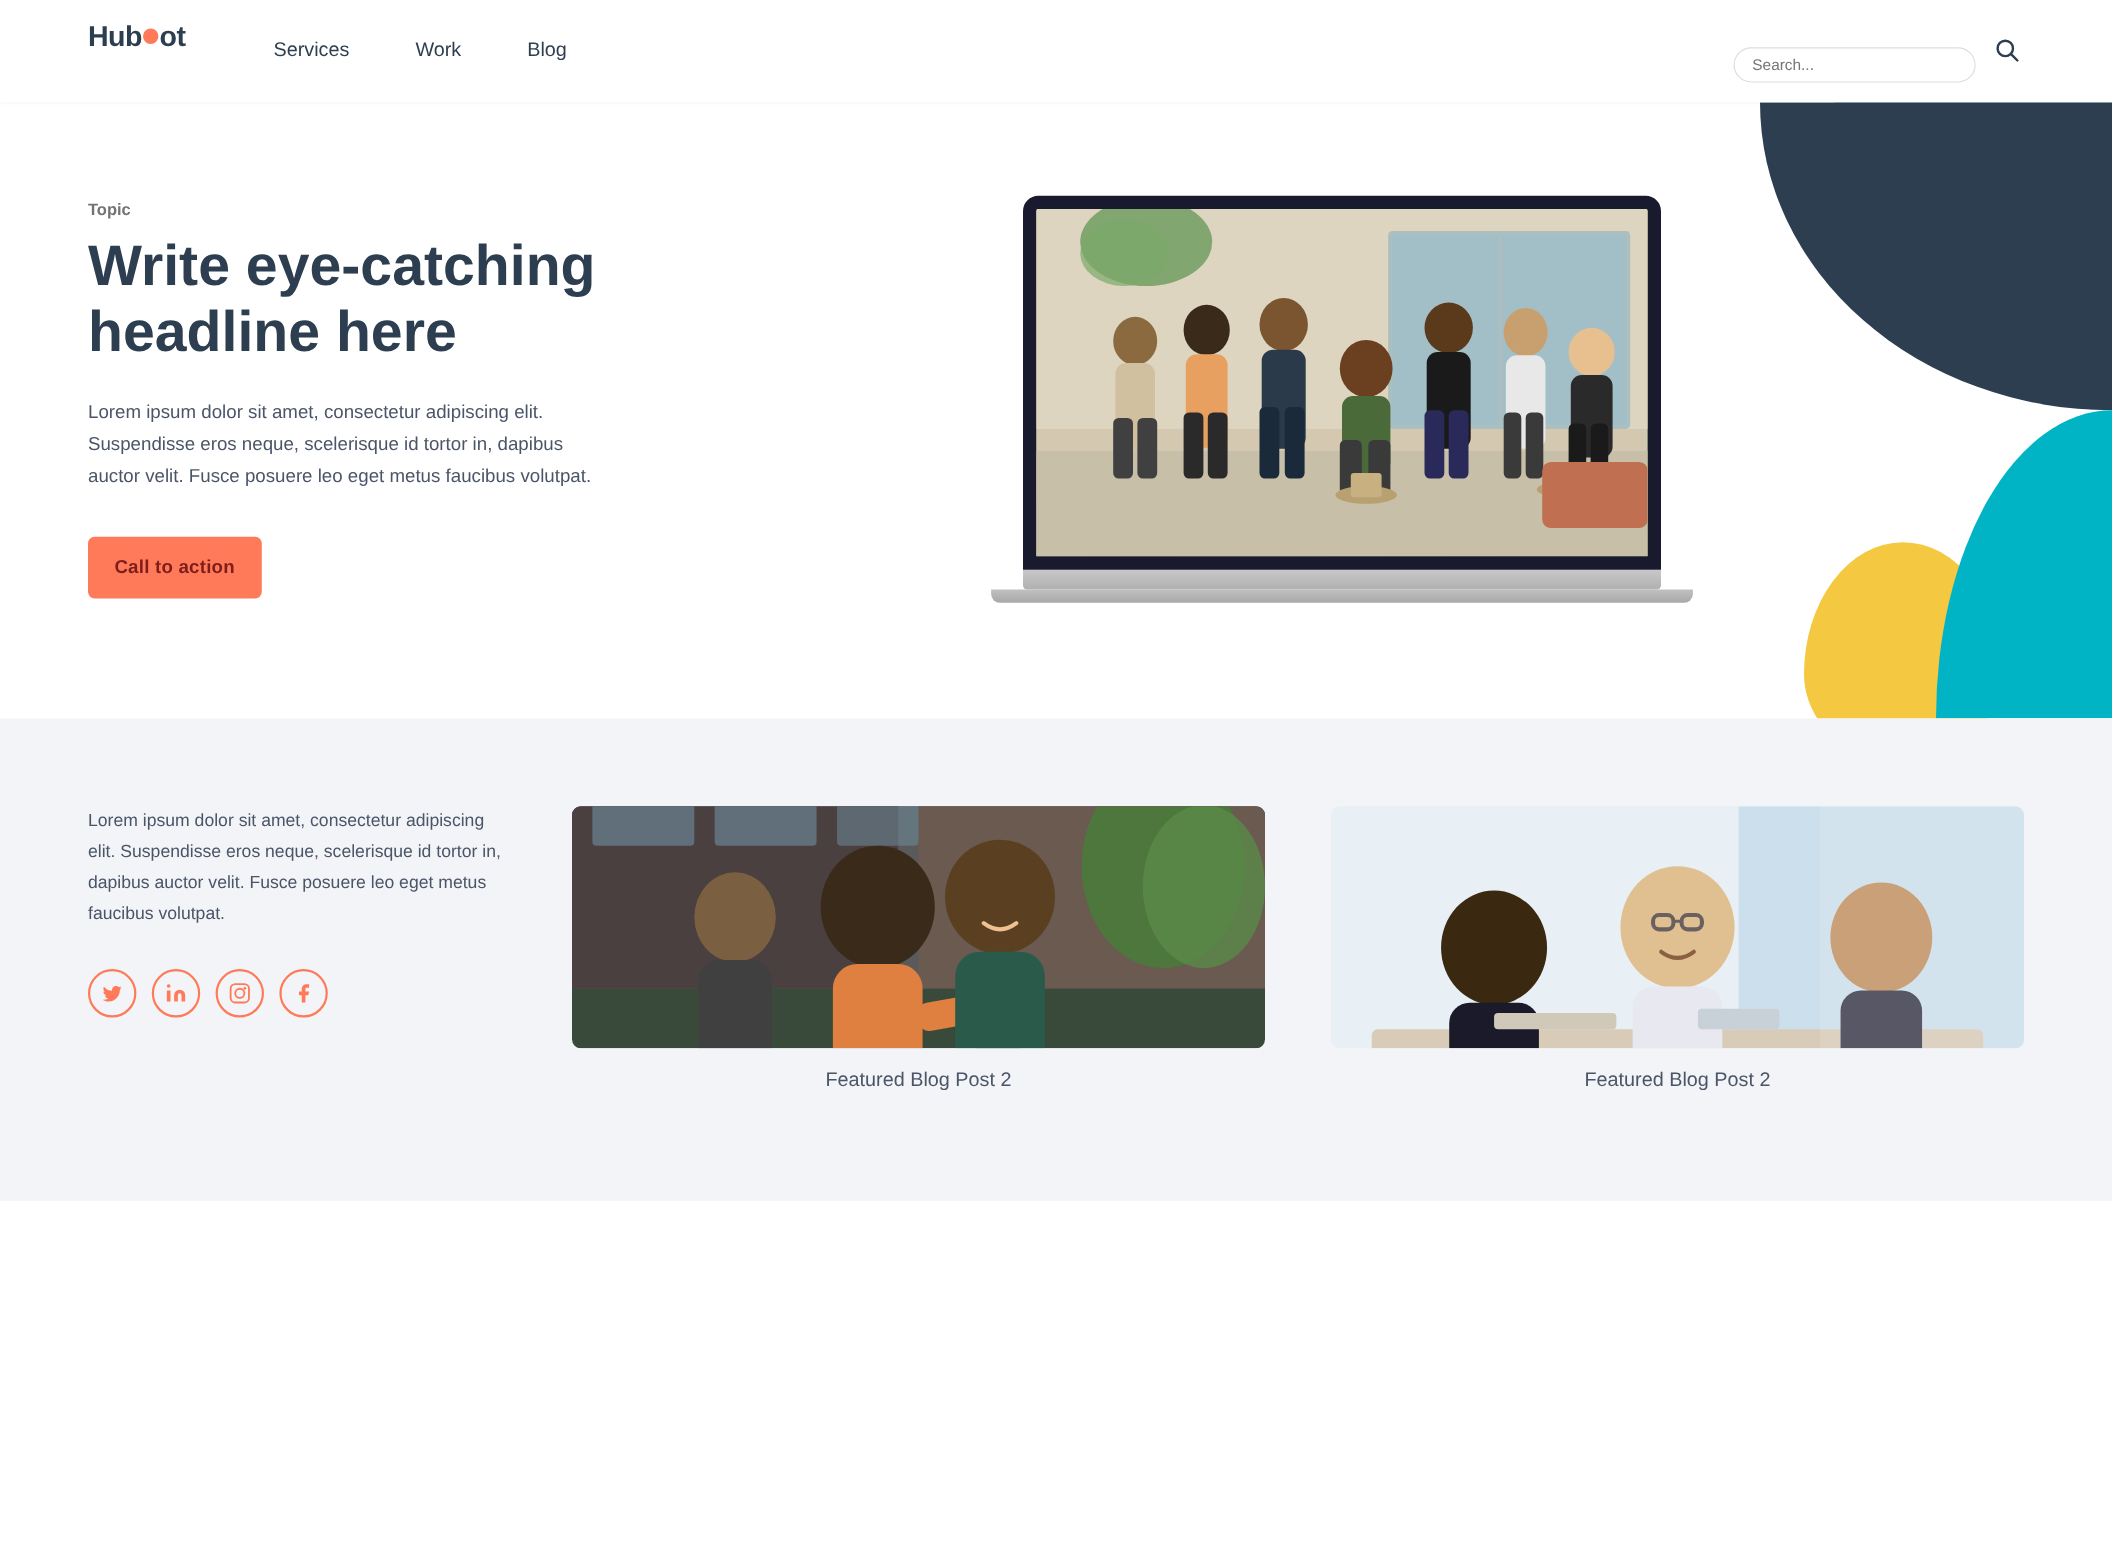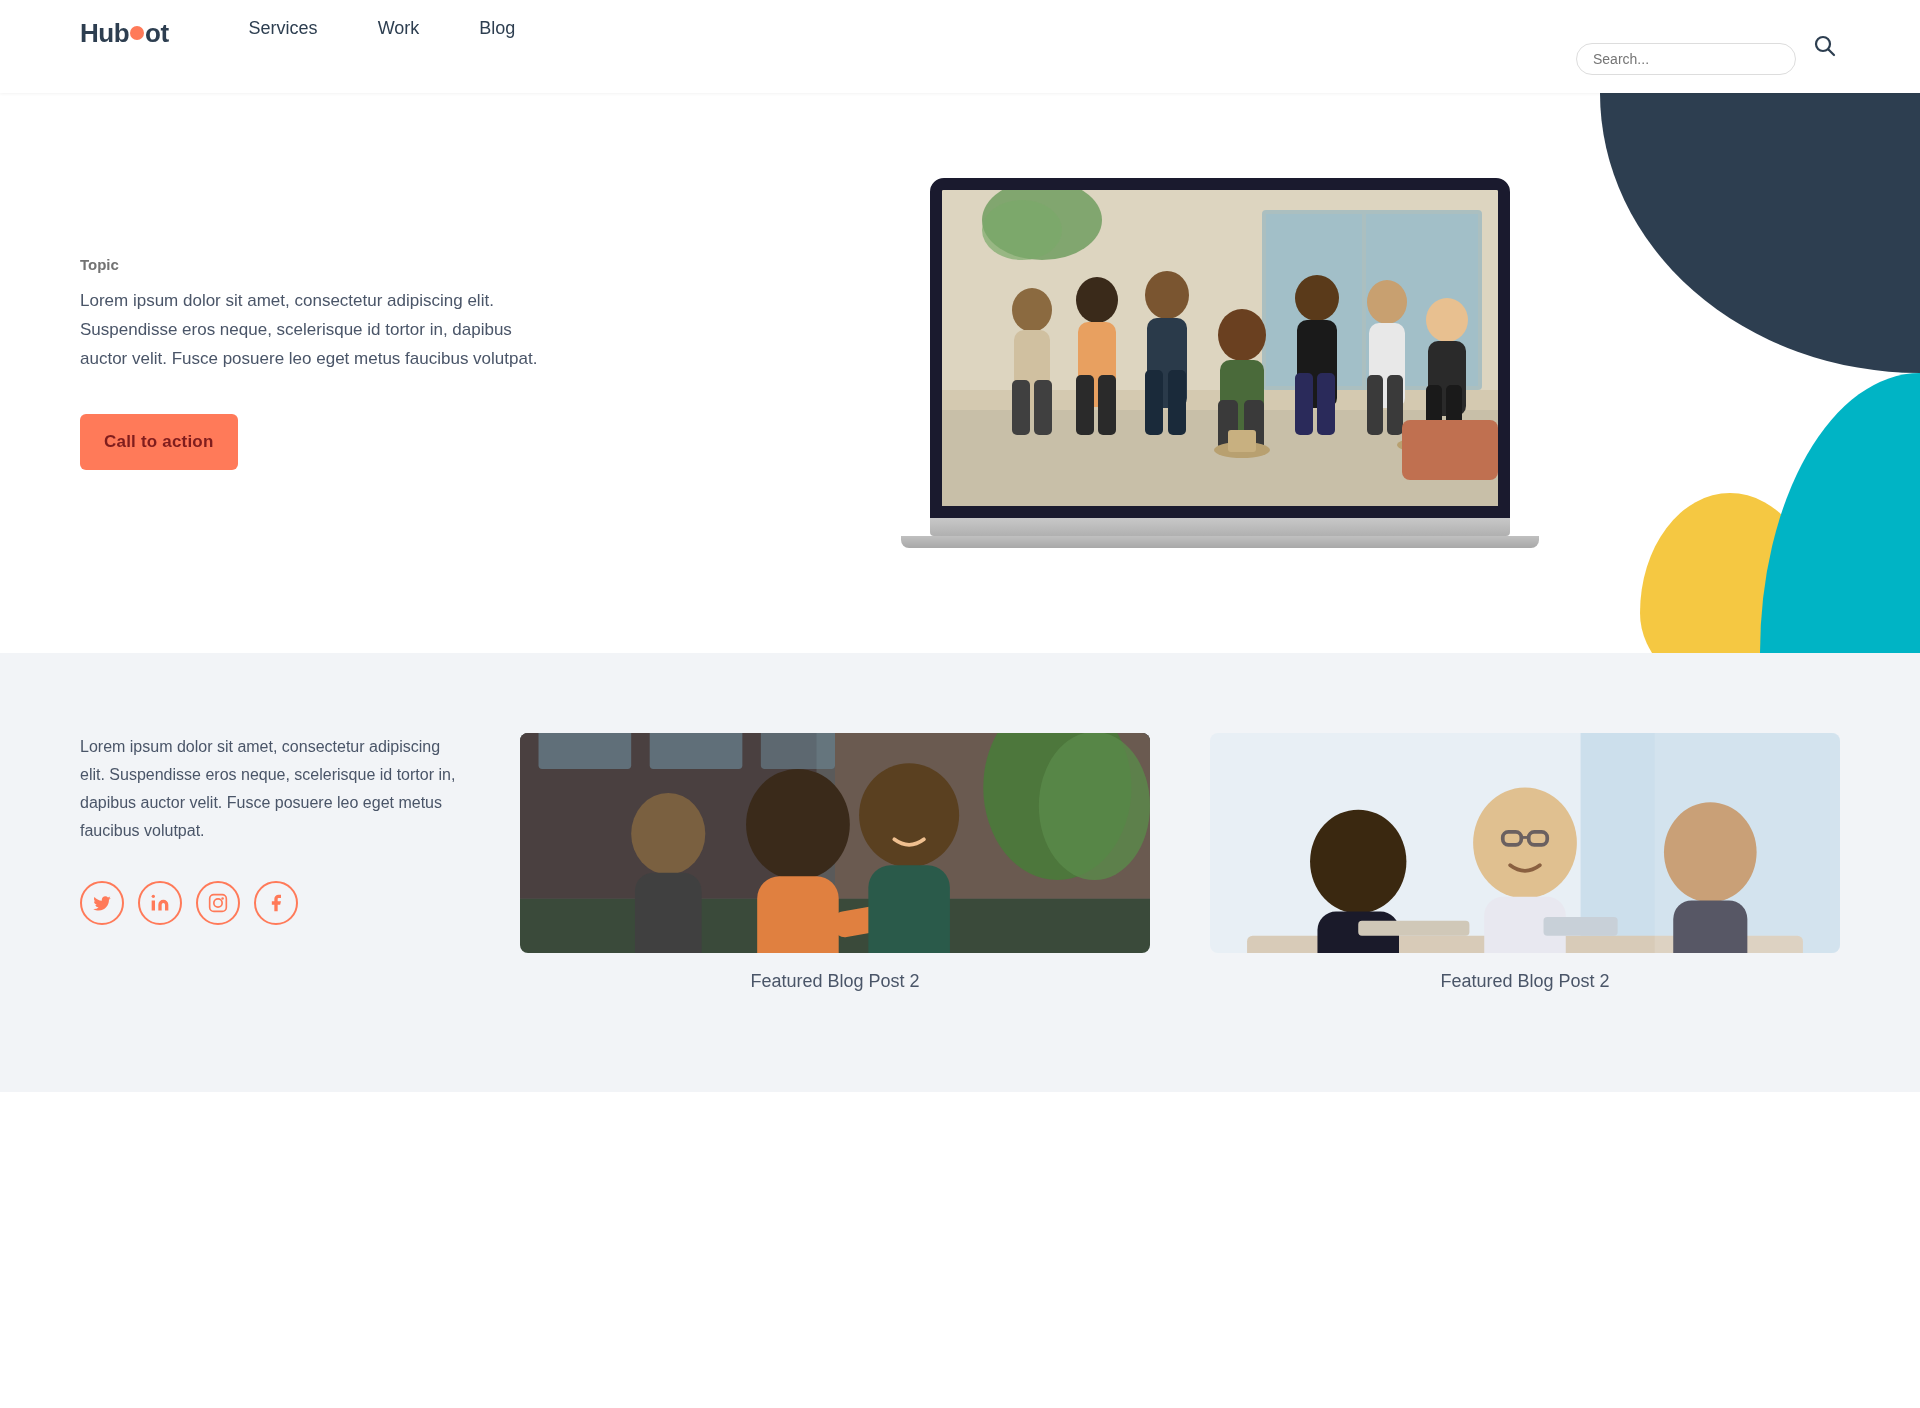--- a/index.html
+++ b/index.html
@@ -40,20 +40,21 @@
       border-radius: 50%;
       margin: 0 1px;
       vertical-align: middle;
       position: relative;
       top: -2px;
     }
     .nav-links {
       display: flex;
       gap: 60px;
       list-style: none;
+      margin-top: 17px;
     }
     .nav-links a {
       text-decoration: none;
       color: #2d3e50;
       font-size: 18px;
       font-weight: 400;
     }
     .nav-right {
       margin-left: auto;
       display: flex;
@@ -312,20 +313,21 @@
 
 <section class="hero">
 
   <div class="bg-shape-teal"></div>
   <div class="bg-shape-dark"></div>
   <div class="bg-shape-yellow"></div>
   <div class="bg-shape-teal2"></div>
 
   <div class="hero-content">
     <p class="hero-topic">Topic</p>
+    <h1 class="hero-headline">Write eye-catching headline here</h1>
     <p class="hero-body">Lorem ipsum dolor sit amet, consectetur adipiscing elit. Suspendisse eros neque, scelerisque id tortor in, dapibus auctor velit. Fusce posuere leo eget metus faucibus volutpat.</p>
     <button class="cta-button">Call to action</button>
   </div>
 
   <div class="hero-image-wrap">
     <div class="laptop">
       <div class="laptop-screen">
         <div class="laptop-screen-inner">
 
           <svg width="100%" height="100%" viewBox="0 0 556 316" preserveAspectRatio="xMidYMid slice" xmlns="http://www.w3.org/2000/svg">

